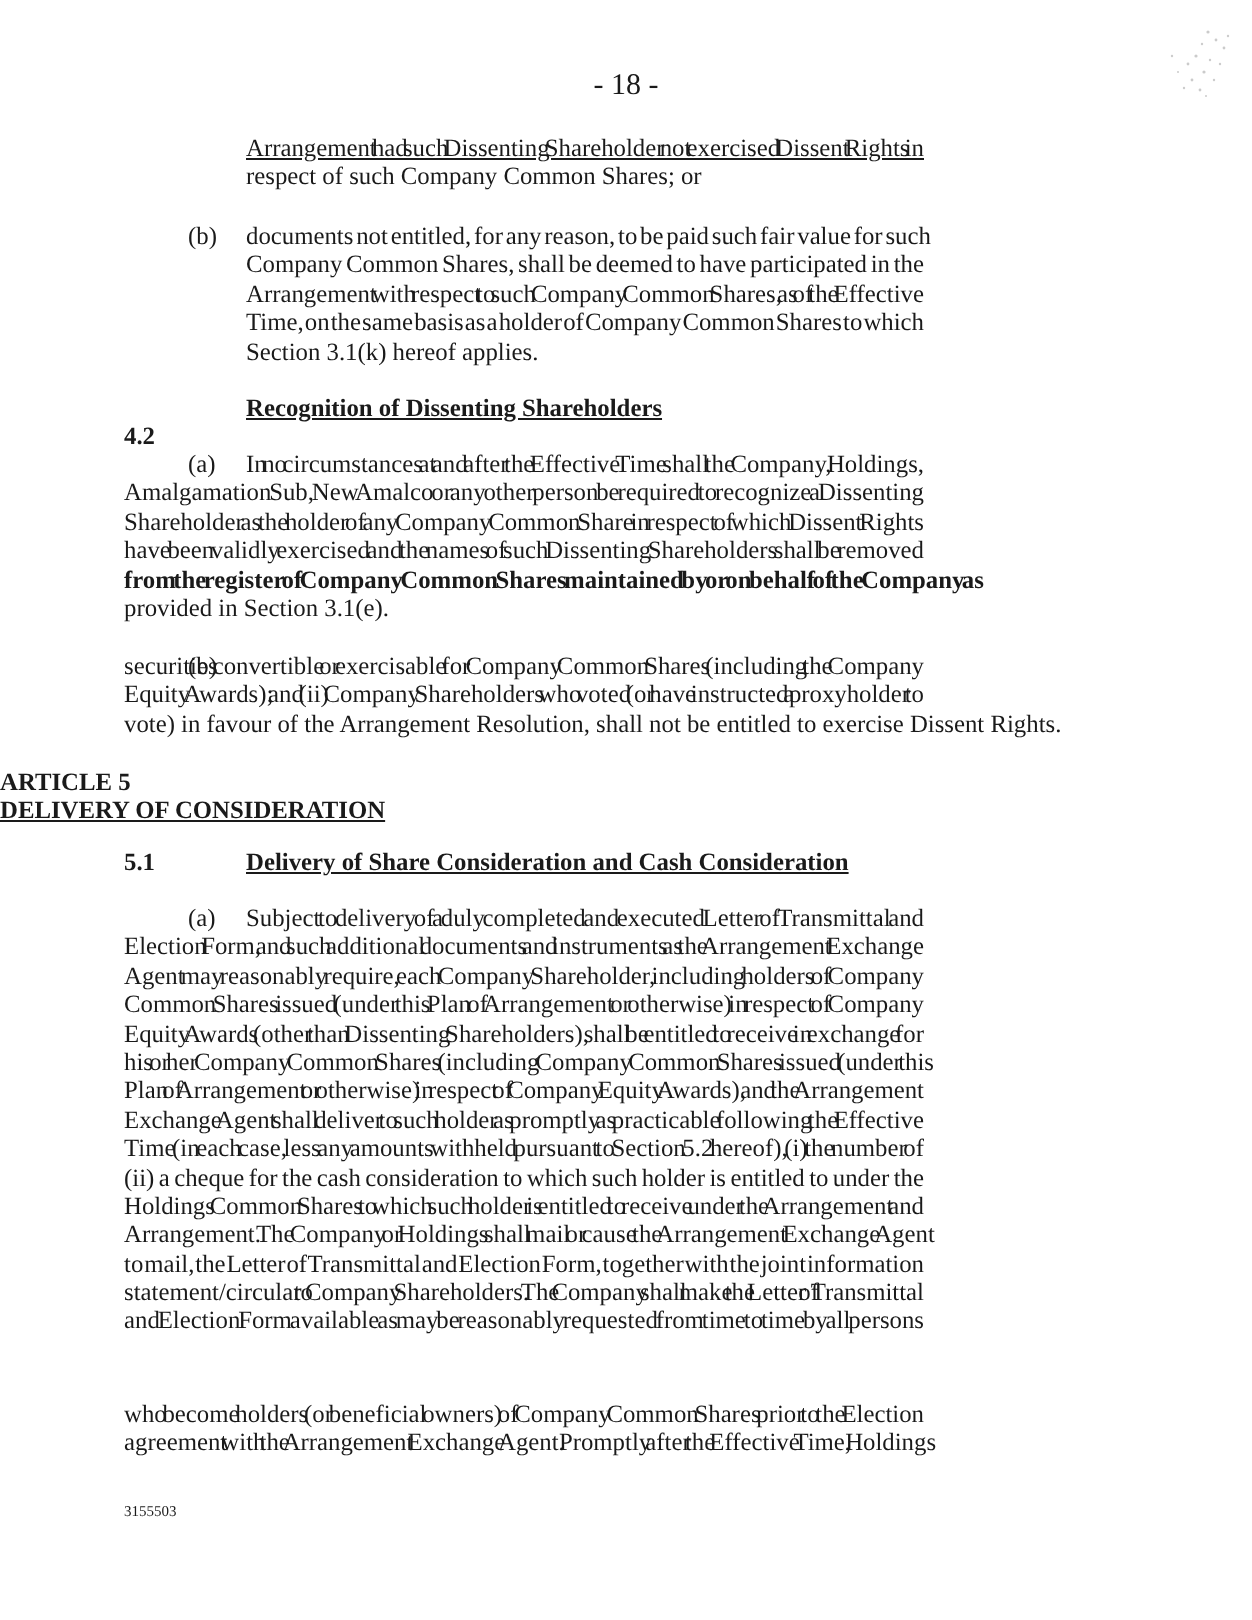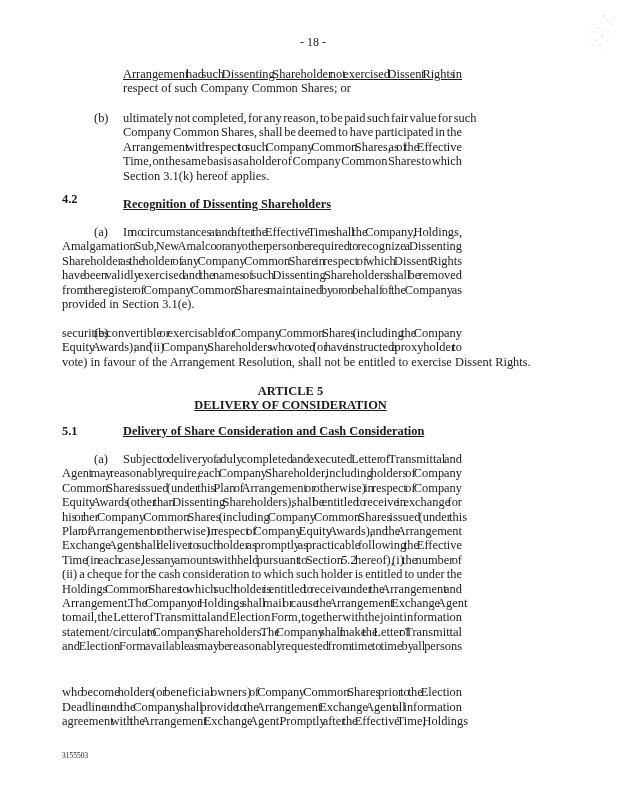--- a/index.html
+++ b/index.html
@@ -1,31 +1,31 @@
 <!DOCTYPE html>
 <html><head>
 <meta charset="utf-8">
 <style>
   html, body { margin: 0; padding: 0; background: #ffffff; }
   body {
     width: 626px; height: 810px; position: relative; overflow: hidden;
     font-family: "Liberation Serif", "DejaVu Serif", serif;
     color: #1a1a1a; font-size: 12.4px;
   }
-  .page-num { position: absolute; top: 35px; left: 0; width: 626px; text-align: center; font-size: 12px; }
+  .page-num { position: absolute; top: 35px; left: 0; width: 626px; text-align: center; font-size: 15px; }
   .speckle { position: absolute; top: 10px; right: 6px; width: 46px; height: 46px; opacity: 0.5; }
   .line { display: block; height: 14.4px; line-height: 14.4px; white-space: nowrap; }
   .just { text-align: justify; text-align-last: justify; }
   .last { text-align: left; text-align-last: left; }
   .para { position: absolute; left: 62px; width: 400px; }
   .indent-text { position: absolute; left: 123px; width: 339px; }
   .label { position: absolute; left: 94px; }
   .sec-num { position: absolute; left: 62px; font-weight: bold; }
   .sec-title { position: absolute; left: 123px; font-weight: bold; text-decoration: underline; }
-  .art { position: absolute; left: 0; width: 581px; text-align: center; font-weight: bold; line-height: 14.4px; }
+  .art { position: absolute; left: 0; width: 581px; font-weight: bold; line-height: 14.4px; }
   .art .u { text-decoration: underline; }
   .footer { position: absolute; left: 62px; top: 751px; font-size: 7.5px; }
 </style>
 </head>
 <body>
 
 <div class="page-num">- 18 -</div>
 
 <svg class="speckle" viewBox="0 0 46 46">
   <g fill="#999">
@@ -49,37 +49,37 @@
   </g>
 </svg>
 
 <div class="indent-text" style="top:67px;">
   <span class="line just" style="display: block; word-spacing: -5.50174px; text-decoration: underline;">Arrangement had such Dissenting Shareholder not exercised Dissent Rights in</span>
   <span class="line last">respect of such Company Common Shares; or</span>
 </div>
 
 <span class="label" style="top:111px; line-height:14.4px;">(b)</span>
 <div class="indent-text" style="top:111px;">
-  <span class="line just" style="display: block; word-spacing: -1.6887px;">ultimately not completed, for any reason, to be paid such fair value for such</span>
+  <span class="line just" style="display: block; word-spacing: -1.6887px;">documents not entitled, for any reason, to be paid such fair value for such</span>
   <span class="line just" style="display: block; word-spacing: -1.23281px;">Company Common Shares, shall be deemed to have participated in the</span>
   <span class="line just" style="display: block; word-spacing: -5.57386px;">Arrangement with respect to such Company Common Shares, as of the Effective</span>
   <span class="line just" style="display: block; word-spacing: -2.53125px;">Time, on the same basis as a holder of Company Common Shares to which</span>
   <span class="line last">Section 3.1(k) hereof applies.</span>
 </div>
 
-<span class="sec-num" style="top:192px; line-height:14.4px;text-align:center;">4.2</span>
+<span class="sec-num" style="top:211px; line-height:14.4px;text-align:center;">4.2</span>
 <span class="sec-title" style="top:197px; line-height:14.4px;">Recognition of Dissenting Shareholders</span>
 
 <span class="label" style="top:225px; line-height:14.4px;">(a)</span>
 <div class="para" style="top:225px;">
   <span class="line just" style="padding-left: 61px; display: block; word-spacing: -5.32943px;">In no circumstances at and after the Effective Time shall the Company, Holdings,</span>
   <span class="line just" style="display: block; word-spacing: -4.16947px;">Amalgamation Sub, New Amalco or any other person be required to recognize a Dissenting</span>
   <span class="line just" style="display: block; word-spacing: -4.70982px;">Shareholder as the holder of any Company Common Share in respect of which Dissent Rights</span>
   <span class="line just" style="display: block; word-spacing: -4.77764px;">have been validly exercised and the names of such Dissenting Shareholders shall be removed</span>
-  <span class="line just" style="display: block; word-spacing: -4.37292px;">from the register of Company Common Shares maintained by or on behalf of the Company as</span>
+  <span class="line just" style="display: block; word-spacing: -4.37292px; font-weight: bold;">from the register of Company Common Shares maintained by or on behalf of the Company as</span>
   <span class="line last">provided in Section 3.1(e).</span>
 </div>
 
 <span class="label" style="top:326px; line-height:14.4px;">(b)</span>
 <div class="para" style="top:326px;">
   <span class="line just" style="display: block; word-spacing: -5.55938px;">securities convertible or exercisable for Company Common Shares (including the Company</span>
   <span class="line just" style="display: block; word-spacing: -5.7512px;">Equity Awards); and (ii) Company Shareholders who voted (or have instructed a proxyholder to</span>
   <span class="line last">vote) in favour of the Arrangement Resolution, shall not be entitled to exercise Dissent Rights.</span>
 </div>
 
@@ -87,31 +87,31 @@
   <div>ARTICLE 5</div>
   <div class="u">DELIVERY OF CONSIDERATION</div>
 </div>
 
 <span class="sec-num" style="top:424px; line-height:14.4px;">5.1</span>
 <span class="sec-title" style="top:424px; line-height:14.4px;">Delivery of Share Consideration and Cash Consideration</span>
 
 <span class="label" style="top:452px; line-height:14.4px;">(a)</span>
 <div class="para" style="top:452px;">
   <span class="line just" style="padding-left: 61px; display: block; word-spacing: -4.26693px;">Subject to delivery of a duly completed and executed Letter of Transmittal and</span>
+  <span class="line just" style="display: block; word-spacing: -5.80398px;">Election Form, and such additional documents and instruments as the Arrangement Exchange</span>
   <span class="line just" style="display: block; word-spacing: -4.95781px;">Agent may reasonably require, each Company Shareholder, including holders of Company</span>
   <span class="line just" style="display: block; word-spacing: -4.88702px;">Common Shares issued (under this Plan of Arrangement or otherwise) in respect of Company</span>
   <span class="line just" style="display: block; word-spacing: -5.72236px;">Equity Awards (other than Dissenting Shareholders), shall be entitled to receive in exchange for</span>
   <span class="line just" style="display: block; word-spacing: -4.96995px;">his or her Company Common Shares (including Company Common Shares issued  (under this</span>
   <span class="line just" style="display: block; word-spacing: -5.98798px;">Plan of Arrangement or otherwise) in respect of Company Equity Awards), and the Arrangement</span>
   <span class="line just" style="display: block; word-spacing: -5.34135px;">Exchange Agent shall deliver to such holder as promptly as practicable following the Effective</span>
   <span class="line just" style="display: block; word-spacing: -4.80078px;">Time (in each case, less any amounts withheld pursuant to Section 5.2 hereof), (i) the number of</span>
   <span class="line just" style="display: block; word-spacing: -0.883333px;">(ii) a cheque for the cash consideration to which such holder is entitled to under the</span>
   <span class="line just" style="display: block; word-spacing: -5.64286px;">Holdings Common Shares to which such holder is entitled to receive under the Arrangement and</span>
   <span class="line just" style="display: block; word-spacing: -5.39663px;">Arrangement.  The Company or Holdings shall mail or cause the Arrangement Exchange Agent</span>
   <span class="line just" style="display: block; word-spacing: -2.66466px;">to mail, the Letter of Transmittal and Election Form, together with the joint information</span>
   <span class="line just" style="display: block; word-spacing: -7.03551px;">statement/circular to Company Shareholders. The Company shall make the Letter of Transmittal</span>
   <span class="line just" style="display: block; word-spacing: -4.14062px;">and Election Form available as may be reasonably requested from time to time by all persons</span>
   <span class="line just" style="display: block; word-spacing: -5.20312px; margin-top: 32px;">who become holders (or beneficial owners) of Company Common Shares prior to the Election</span>
-  <span class="line just" style="display: block; word-spacing: -5.26302px;">Deadline and the Company shall provide to the Arrangement Exchange Agent all information</span>
   <span class="line just" style="display: block; word-spacing: -6.01823px;">agreement with the Arrangement Exchange Agent.  Promptly after the Effective Time, Holdings</span>
 </div>
 
 <div class="footer">3155503</div>
 
 </body></html>

